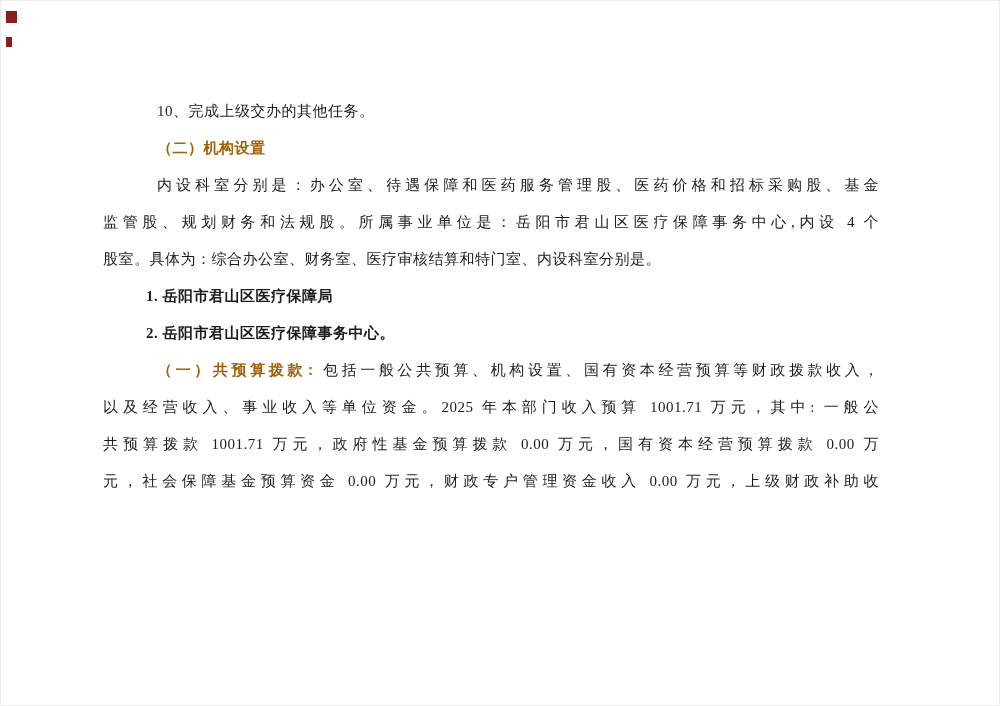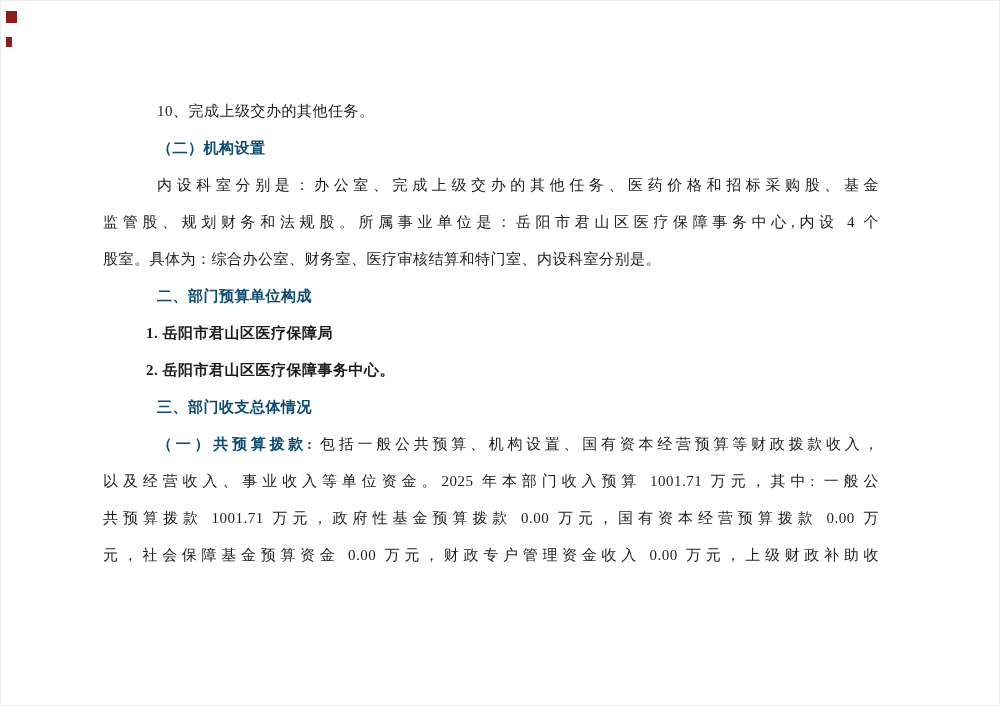--- a/index.html
+++ b/index.html
@@ -26,40 +26,38 @@
     height: 37px;
     line-height: 37px;
     text-align: left;
   }
   .line.justify {
     text-align: justify;
     text-align-last: justify;
   }
   .line.ind  { text-indent: 54px; }
   .line.ind-num { text-indent: 43px; font-weight: bold; }
-  .bold { font-weight: 700; color: #0c4a6e; }
+  .bold { font-weight: 700; color: #a16207; font-family: Liberation Mono, monospace; }
   .artifact {
     position: absolute;
     display: block;
   }
 </style>
 </head>
 <body>
 
 <div class="screen">
   <div class="text-block" style="color: rgb(28, 28, 28);">
       <div class="line ind"><span>10、完成上级交办的其他任务。</span></div>
       <div class="line ind"><span class="bold">（二）机构设置</span></div>
-      <div class="line justify ind"><span>内设科室分别是：办公室、完成上级交办的其他任务、医药价格和招标采购股、基金</span></div>
+      <div class="line justify ind"><span>内设科室分别是：办公室、待遇保障和医药服务管理股、医药价格和招标采购股、基金</span></div>
       <div class="line justify"><span>监管股、规划财务和法规股。所属事业单位是：岳阳市君山区医疗保障事务中心,内设 4 个</span></div>
       <div class="line"><span>股室。具体为：综合办公室、财务室、医疗审核结算和特门室、内设科室分别是。</span></div>
-      <div class="line ind"><span class="bold">二、部门预算单位构成</span></div>
       <div class="line ind-num"><span>1. 岳阳市君山区医疗保障局</span></div>
       <div class="line ind-num"><span>2. 岳阳市君山区医疗保障事务中心。</span></div>
-      <div class="line ind"><span class="bold">三、部门收支总体情况</span></div>
       <div class="line justify ind"><span class="bold">（一）共预算拨款:</span><span> 包括一般公共预算、机构设置、国有资本经营预算等财政拨款收入，</span></div>
       <div class="line justify"><span>以及经营收入、事业收入等单位资金。2025 年本部门收入预算 1001.71 万元，其中: 一般公</span></div>
       <div class="line justify"><span>共预算拨款 1001.71 万元，政府性基金预算拨款 0.00 万元，国有资本经营预算拨款 0.00 万</span></div>
       <div class="line justify"><span>元，社会保障基金预算资金 0.00 万元，财政专户管理资金收入 0.00 万元，上级财政补助收</span></div>
     </div>
 <div class="artifact" style="left: 5px; top: 10px; width: 11px; height: 12px; background: rgb(139, 30, 30);"></div>
     <div class="artifact" style="left: 5px; top: 36px; width: 6px; height: 10px; background: rgb(139, 30, 30);"></div>
   </div>
 
 </body></html>

